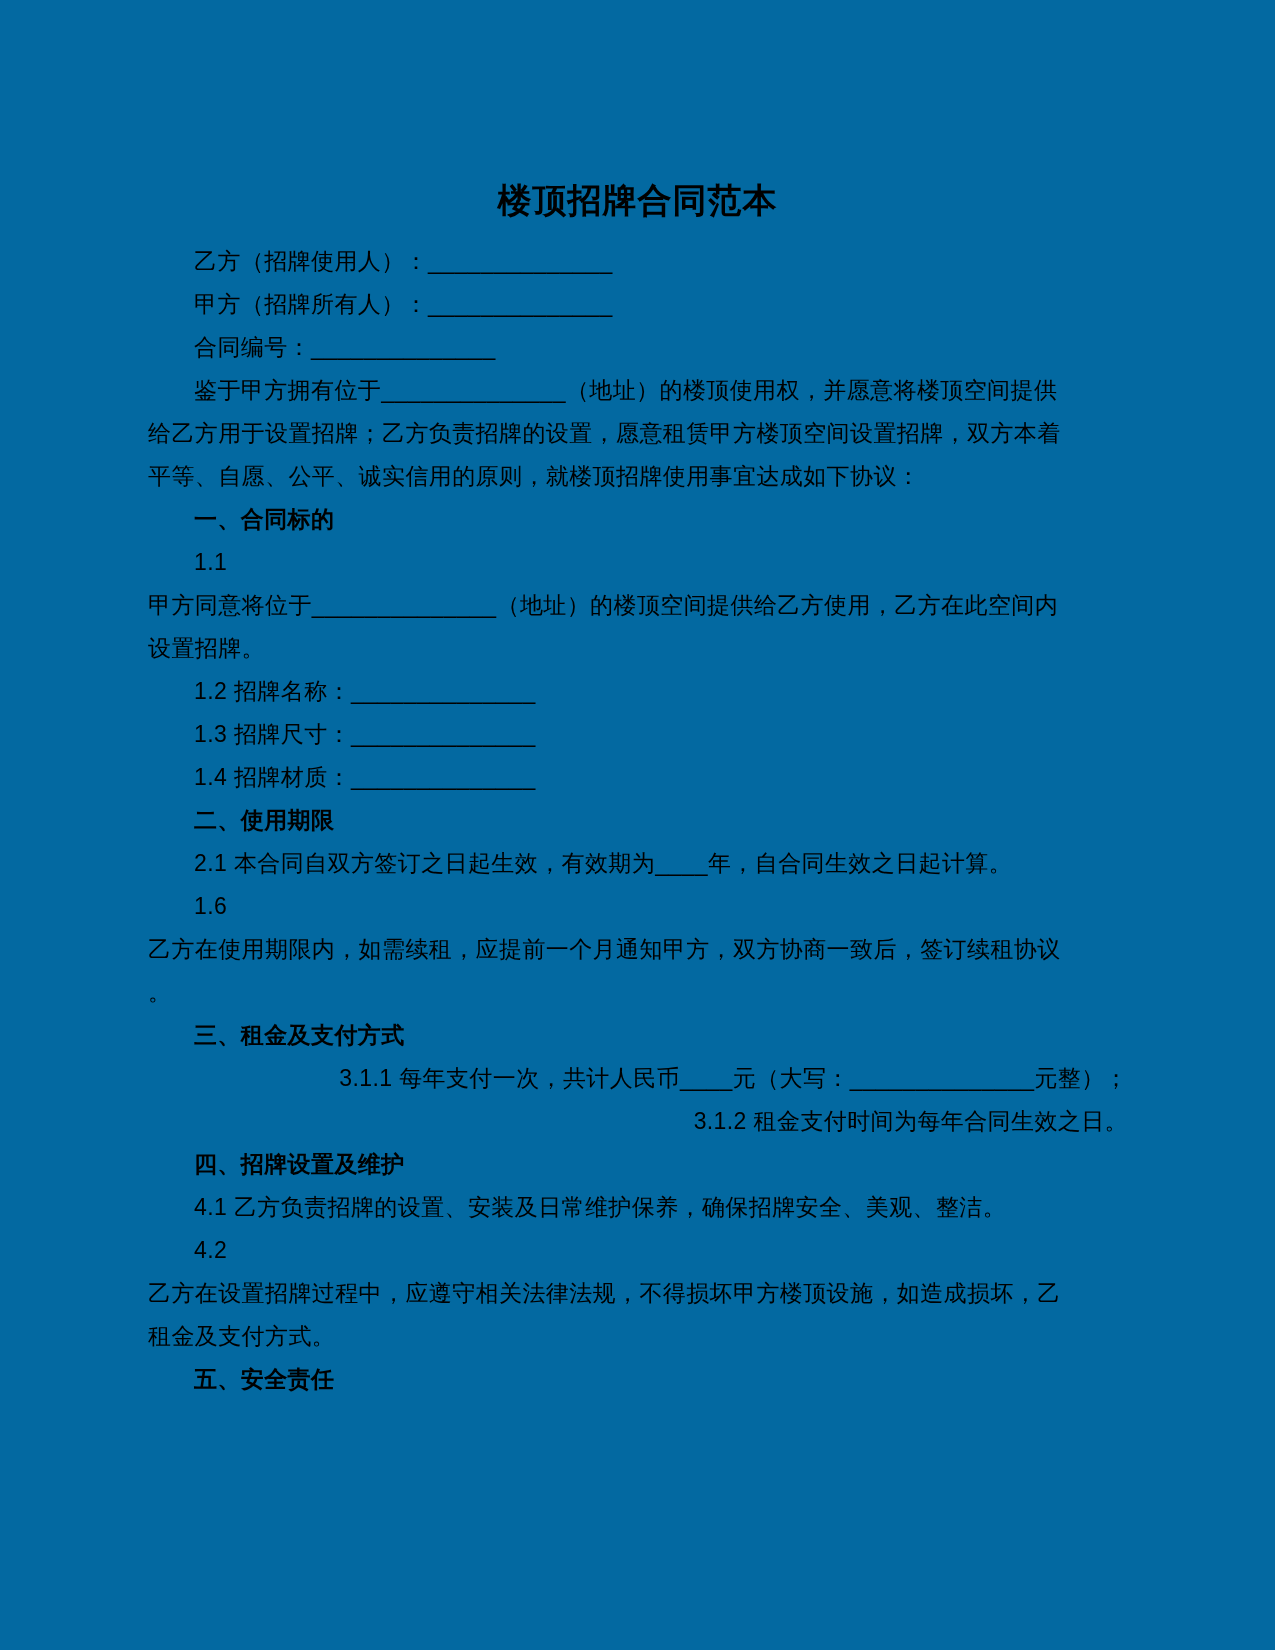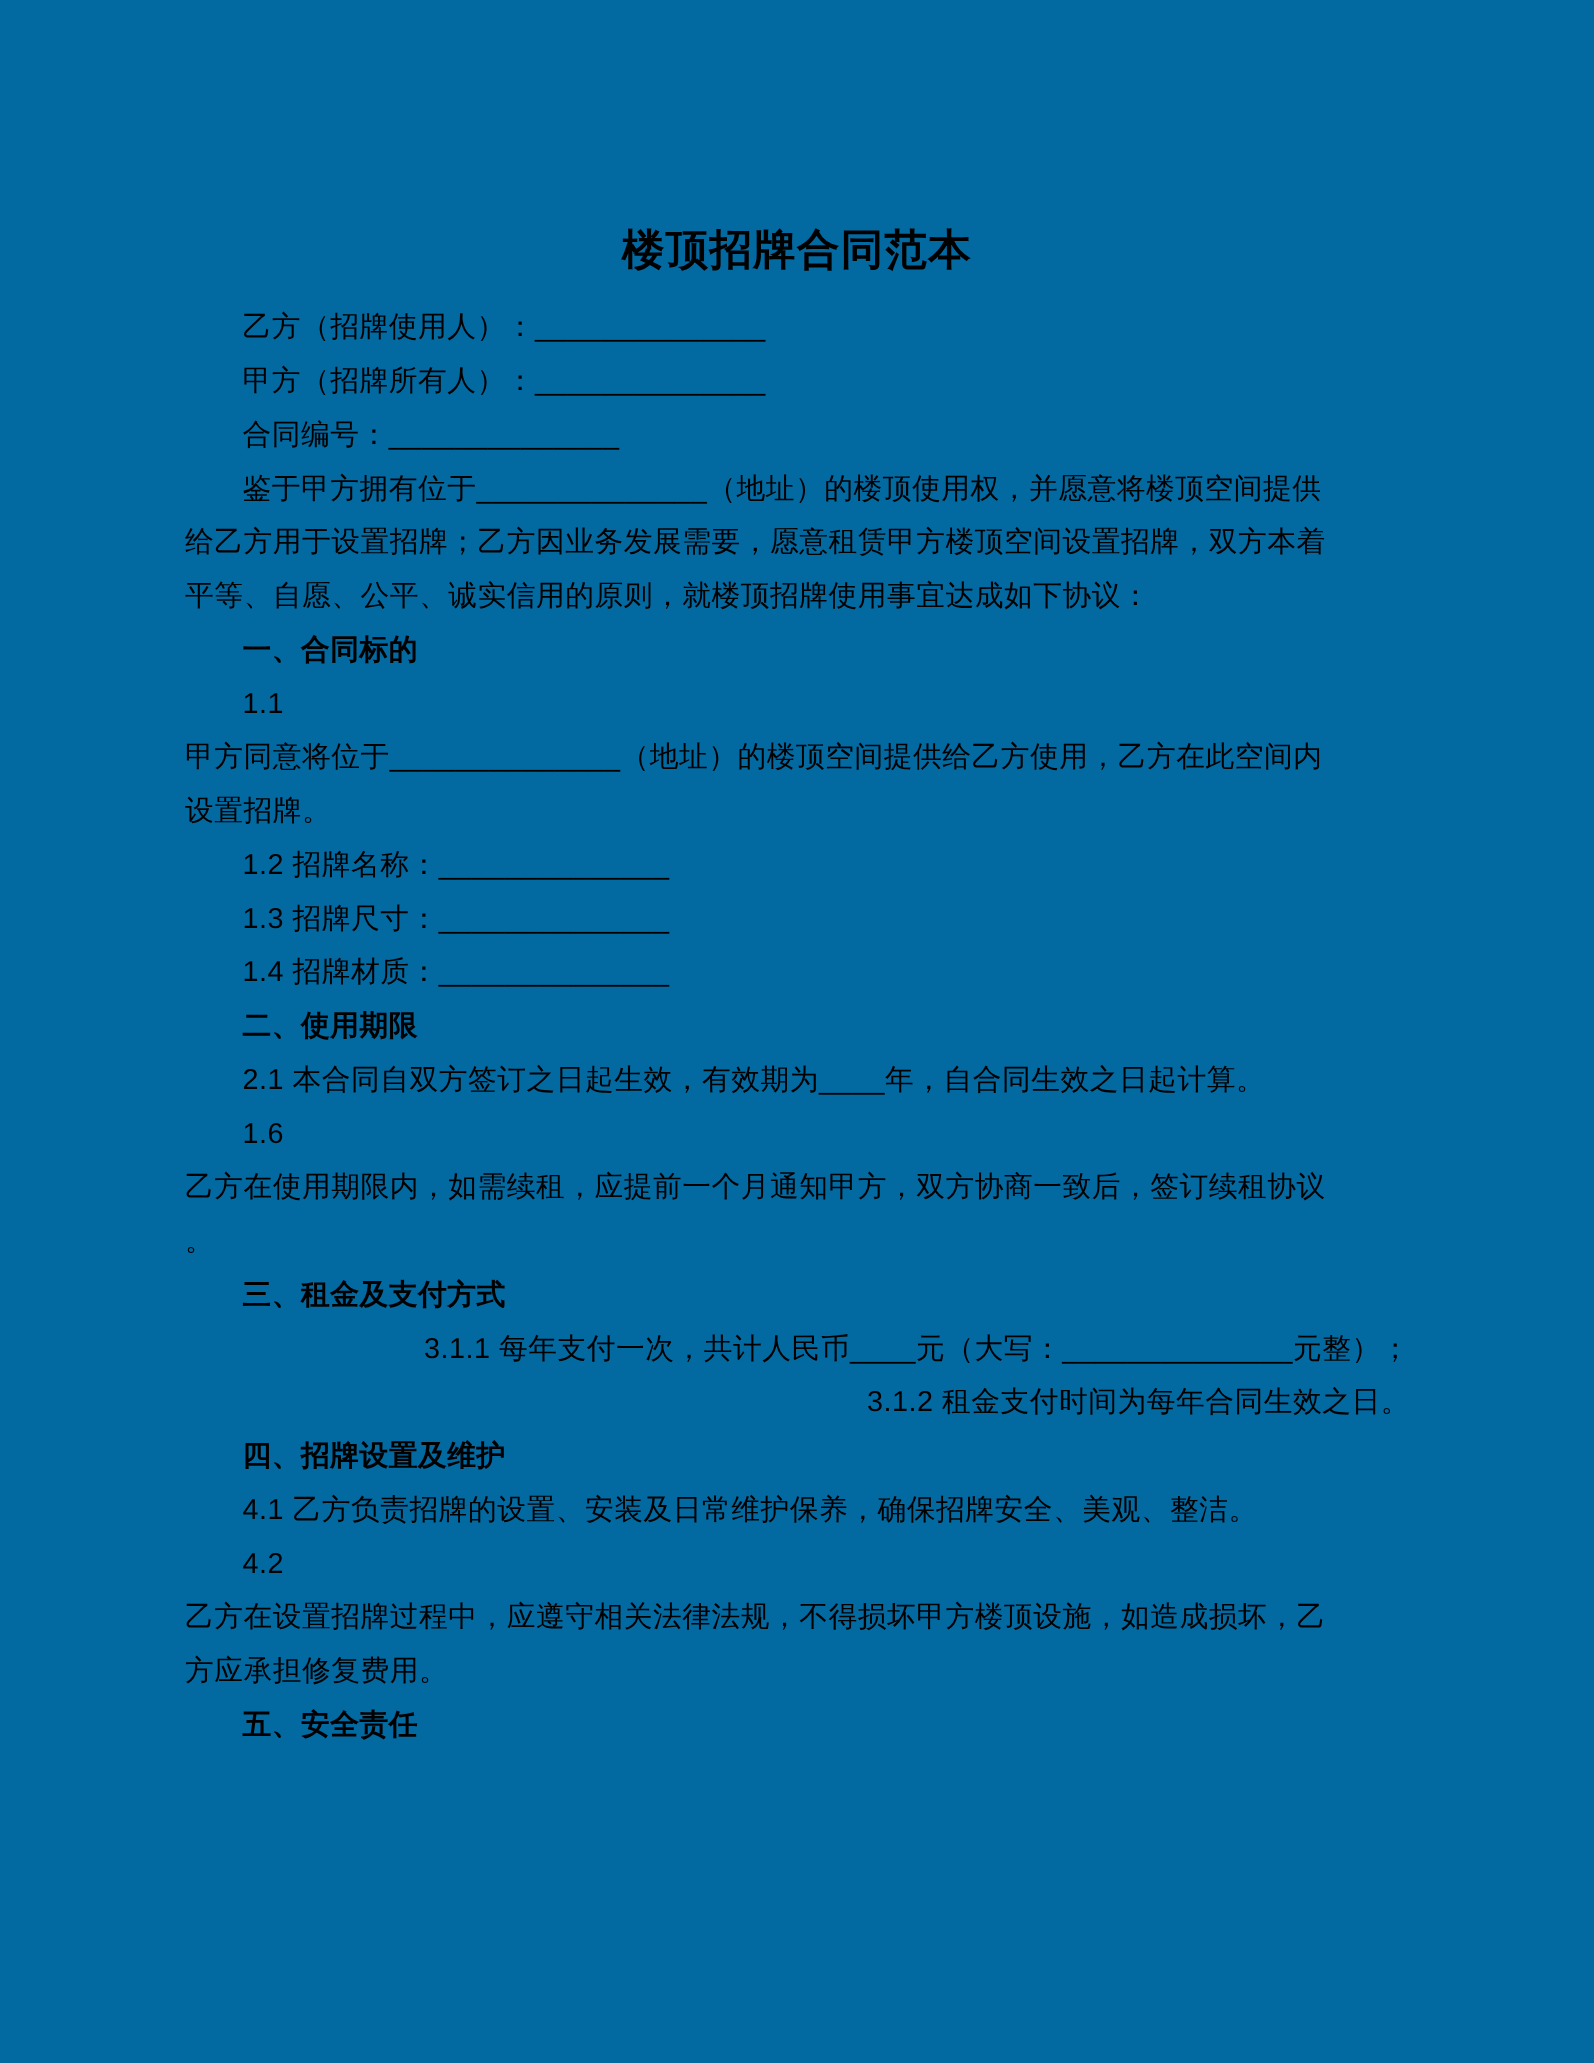--- a/index.html
+++ b/index.html
@@ -66,21 +66,21 @@
 
   <div class="doc-title">楼顶招牌合同范本</div>
 
   <div class="content">
 
     <div class="line indent">乙方（招牌使用人）：______________</div>
     <div class="line indent">甲方（招牌所有人）：______________</div>
     <div class="line indent">合同编号：______________</div>
 
     <div class="line indent">鉴于甲方拥有位于______________（地址）的楼顶使用权，并愿意将楼顶空间提供</div>
-    <div class="line">给乙方用于设置招牌；乙方因业务发展需要，愿意租赁甲方楼顶空间设置招牌，双方本着</div>
+    <div class="line">给乙方用于设置招牌；乙方负责招牌的设置，愿意租赁甲方楼顶空间设置招牌，双方本着</div>
     <div class="line">平等、自愿、公平、诚实信用的原则，就楼顶招牌使用事宜达成如下协议：</div>
 
     <div class="line heading">一、合同标的</div>
     <div class="line indent">1.1</div>
     <div class="line">甲方同意将位于______________（地址）的楼顶空间提供给乙方使用，乙方在此空间内</div>
     <div class="line">设置招牌。</div>
     <div class="line indent">1.2 招牌名称：______________</div>
     <div class="line indent">1.3 招牌尺寸：______________</div>
     <div class="line indent">1.4 招牌材质：______________</div>
 
@@ -91,18 +91,18 @@
     <div class="line">。</div>
 
     <div class="line heading">三、租金及支付方式</div>
     <div class="line indent2">3.1.1 每年支付一次，共计人民币____元（大写：______________元整）；</div>
     <div class="line indent2">3.1.2 租金支付时间为每年合同生效之日。</div>
 
     <div class="line heading">四、招牌设置及维护</div>
     <div class="line indent">4.1 乙方负责招牌的设置、安装及日常维护保养，确保招牌安全、美观、整洁。</div>
     <div class="line indent">4.2</div>
     <div class="line">乙方在设置招牌过程中，应遵守相关法律法规，不得损坏甲方楼顶设施，如造成损坏，乙</div>
-    <div class="line">方应承担修复费用。</div>
+    <div class="line">租金及支付方式。</div>
 
     <div class="line heading">五、安全责任</div>
 
   </div>
 </div>
 
 </body></html>

